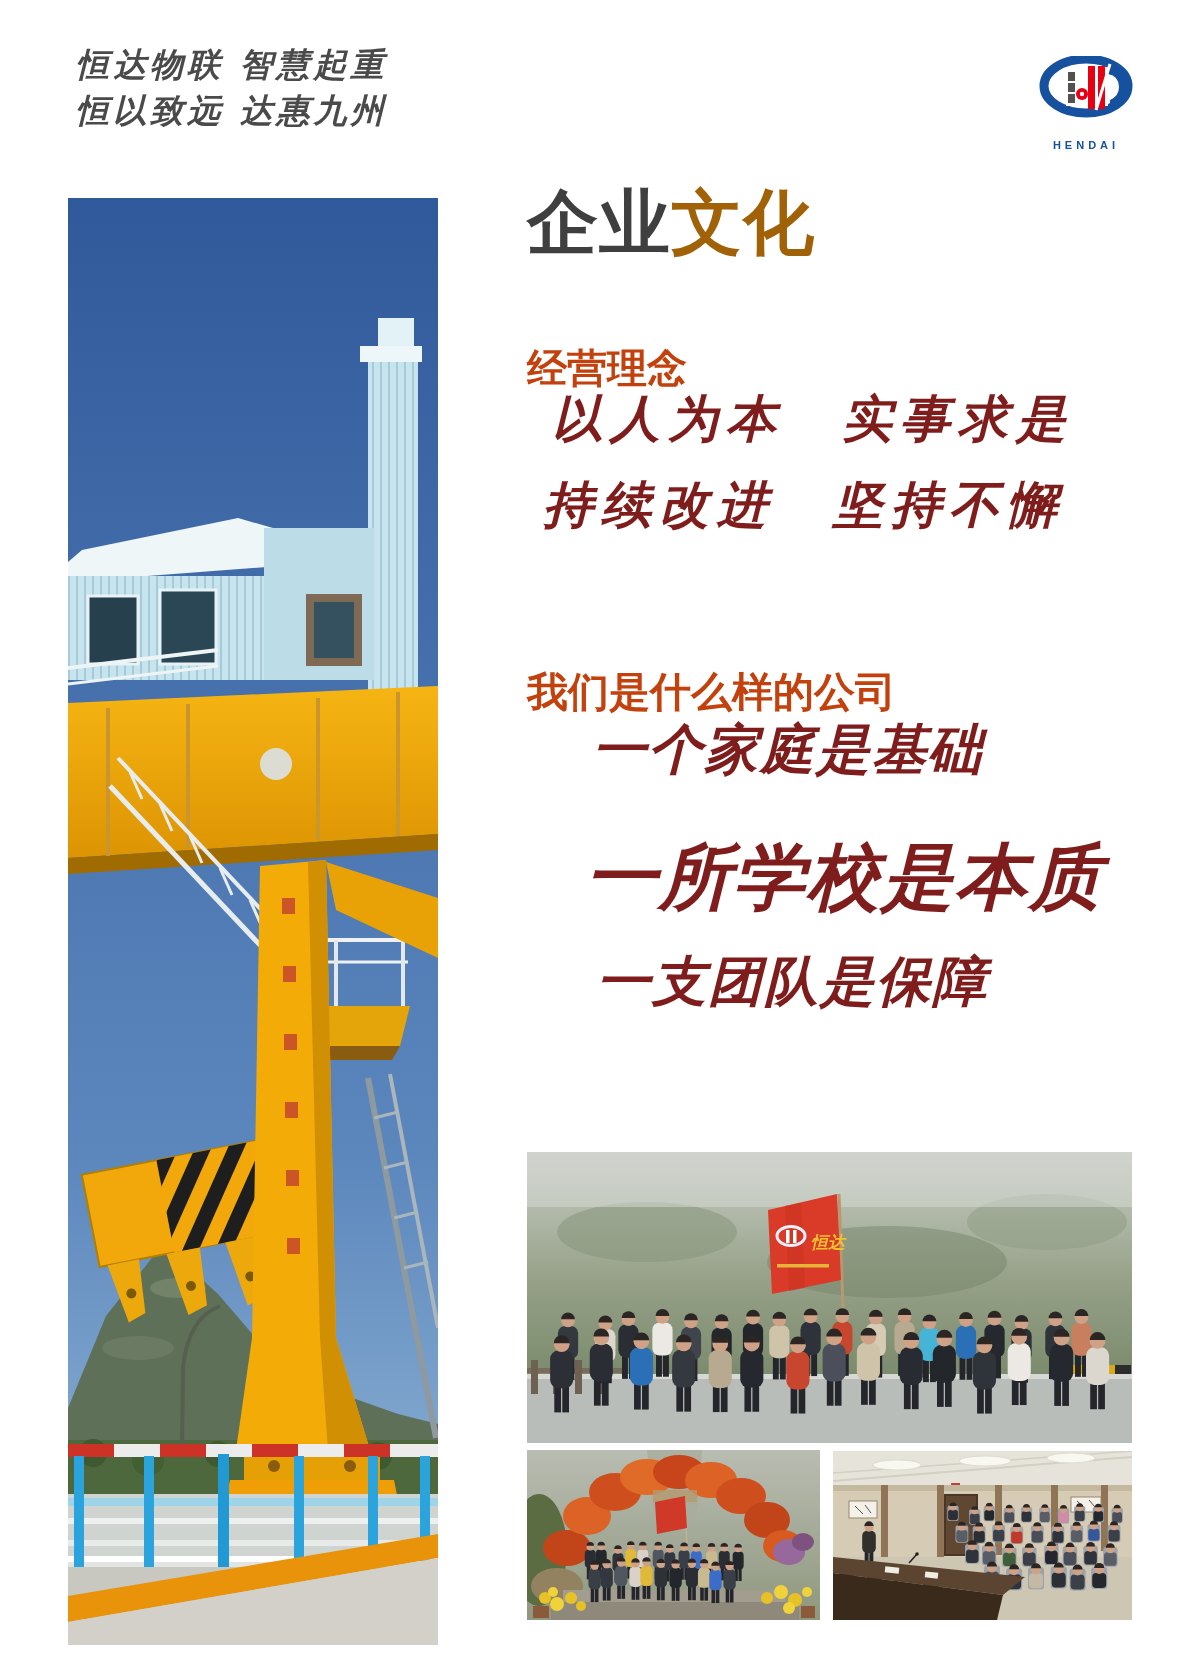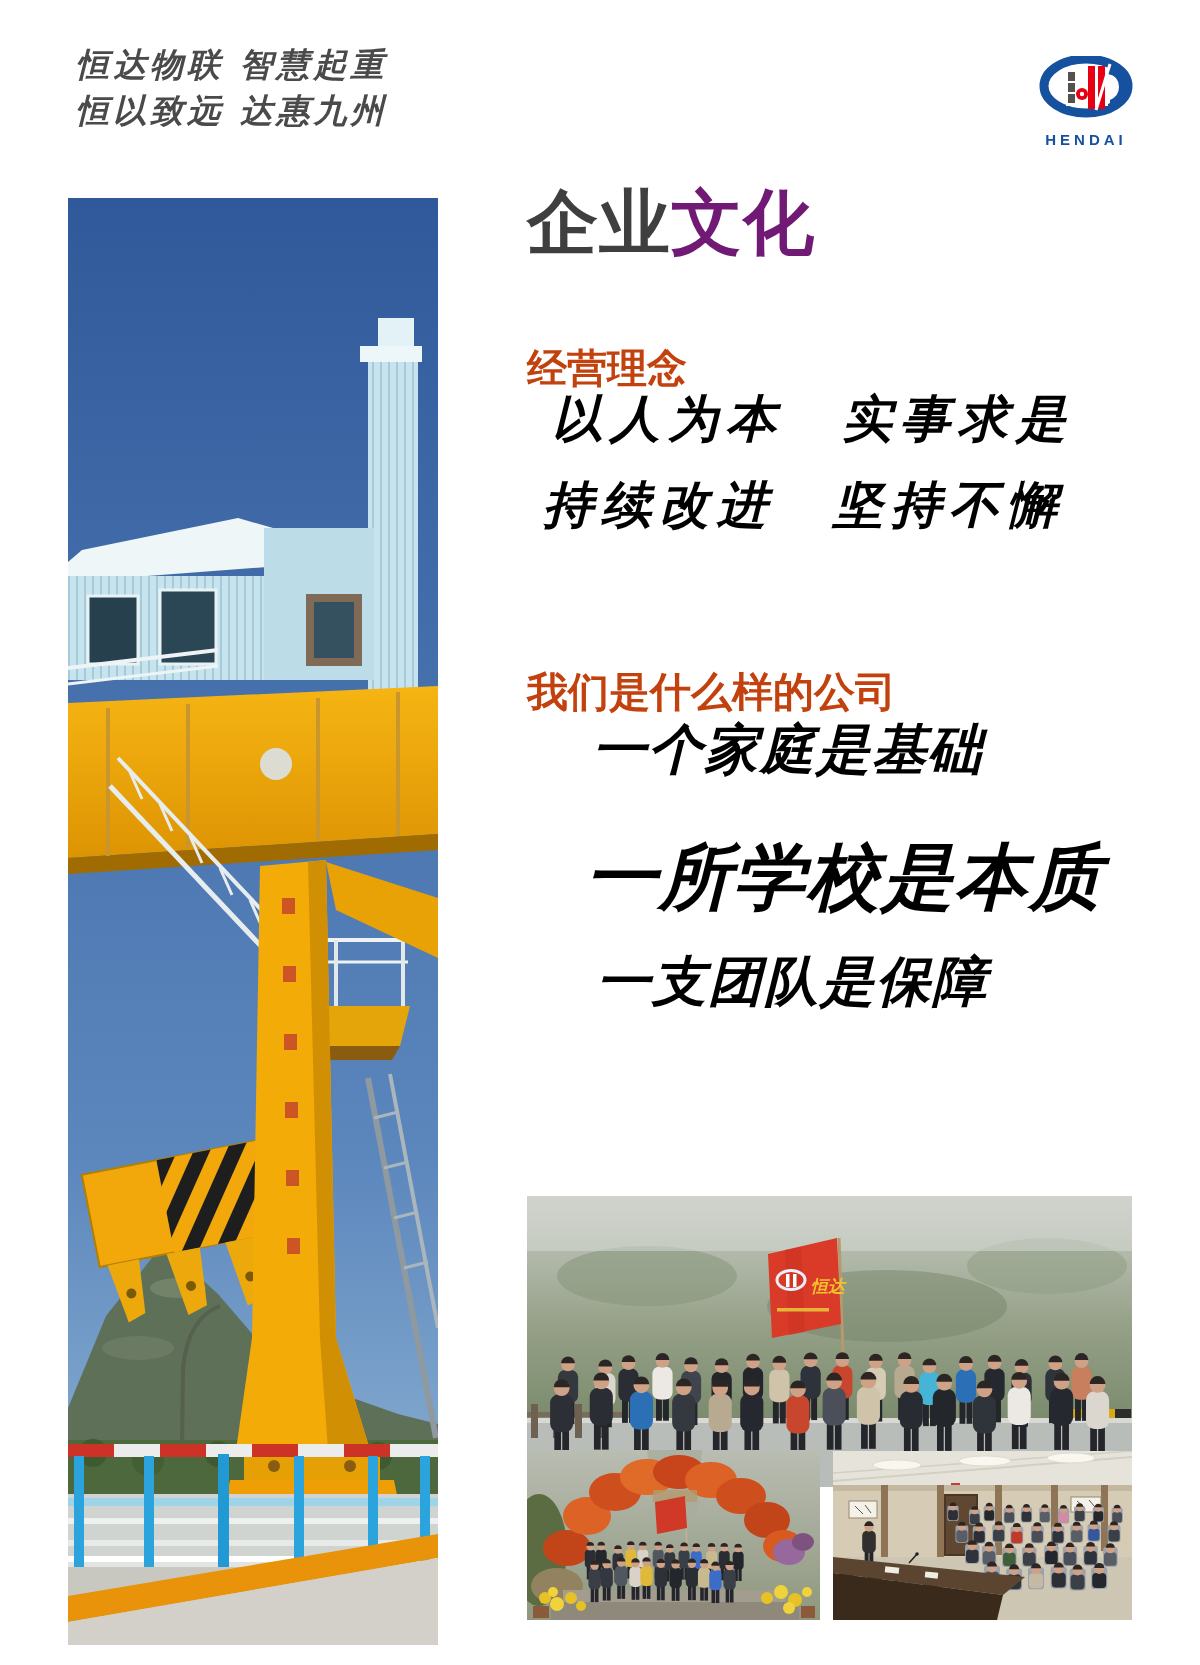--- a/index.html
+++ b/index.html
@@ -3,40 +3,40 @@
 <meta charset="utf-8">
 <style>
   html,body{margin:0;padding:0;background:#ffffff;}
   .page{position:relative;width:1200px;height:1665px;background:#ffffff;overflow:hidden;
         font-family:"Liberation Sans","DejaVu Sans",sans-serif;}
   
   .slogan{position:absolute;left:76px;top:42px;font-family:"DejaVu Serif",serif;
           font-style:italic;font-weight:700;font-size:33px;line-height:1.4;
           letter-spacing:4px;color:#4a4a4a;}
   .logo{position:absolute;left:1030px;top:56px;width:112px;text-align:center;}
-  .logo-brand{margin-top:11px;font-size:15px;font-weight:800;letter-spacing:4px;color:#16519f;}
+  .logo-brand{margin-top:19px;font-size:11px;font-weight:800;letter-spacing:4px;color:#16519f;}
   
   .crane-photo{position:absolute;left:68px;top:198px;width:370px;height:1447px;overflow:hidden;}
   
   .title{position:absolute;left:527px;top:186px;font-size:71px;font-weight:900;
          letter-spacing:1px;color:#3f3f3f;line-height:1.05;white-space:nowrap;}
-  .title .red{color:#701a75;}
+  .title .red{color:#a16207;}
   .h2{position:absolute;left:527px;font-size:40px;font-weight:800;color:#c2410c;white-space:nowrap;margin-top:35px;}
   .h2-1{top:306px;}
   .h2-2{top:630px;font-size:41px;}
   .cal{position:absolute;font-family:"DejaVu Serif",serif;font-style:italic;font-weight:700;
-       color:#000000;white-space:nowrap;}
+       color:#7f1d1d;white-space:nowrap;}
   .l1{left:552px;top:386px;font-size:50px;letter-spacing:8px;}
   .l2{left:543px;top:472px;font-size:50px;letter-spacing:8px;}
   .l3{left:592px;top:714px;font-size:54px;letter-spacing:2px;}
   .l4{left:585px;top:830px;font-size:72px;letter-spacing:2px;}
   .l5{left:596px;top:946px;font-size:54px;letter-spacing:2px;}
   
   .photo{position:absolute;overflow:hidden;}
-  .photo-large{left:527px;top:1152px;width:641px;height:291px;margin-top:44px;}
+  .photo-large{left:527px;top:1152px;width:641px;height:291px;}
   .photo-autumn{left:527px;top:1450px;width:293px;height:170px;}
   .photo-meeting{left:833px;top:1451px;width:299px;height:169px;}
   svg{display:block;}
 </style>
 </head>
 <body>
 
 <div class="page">
 
   <div class="slogan">

